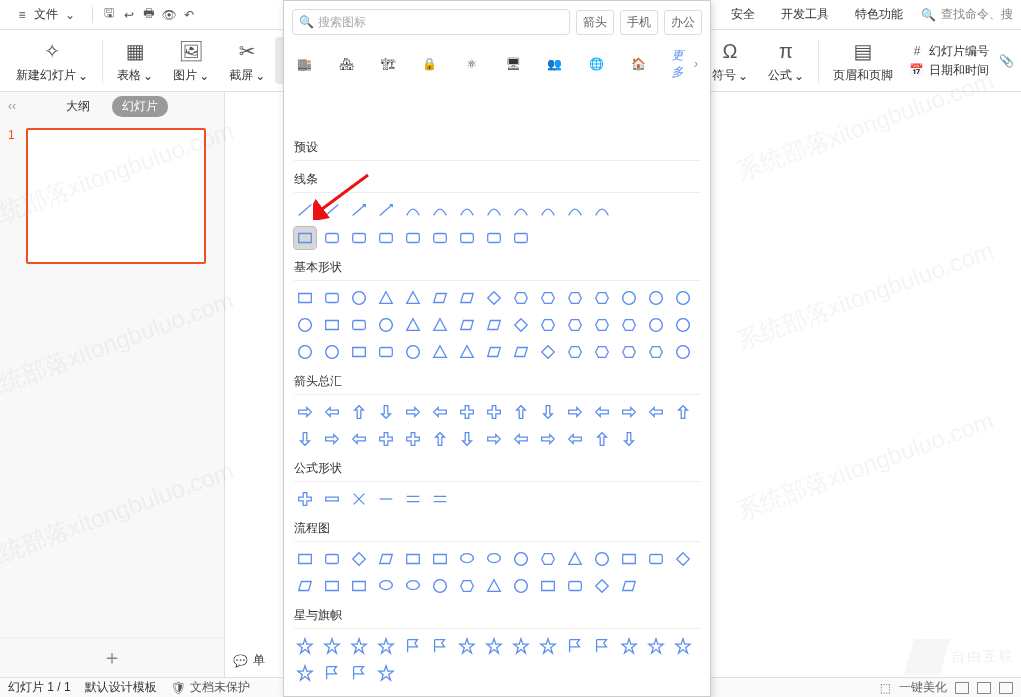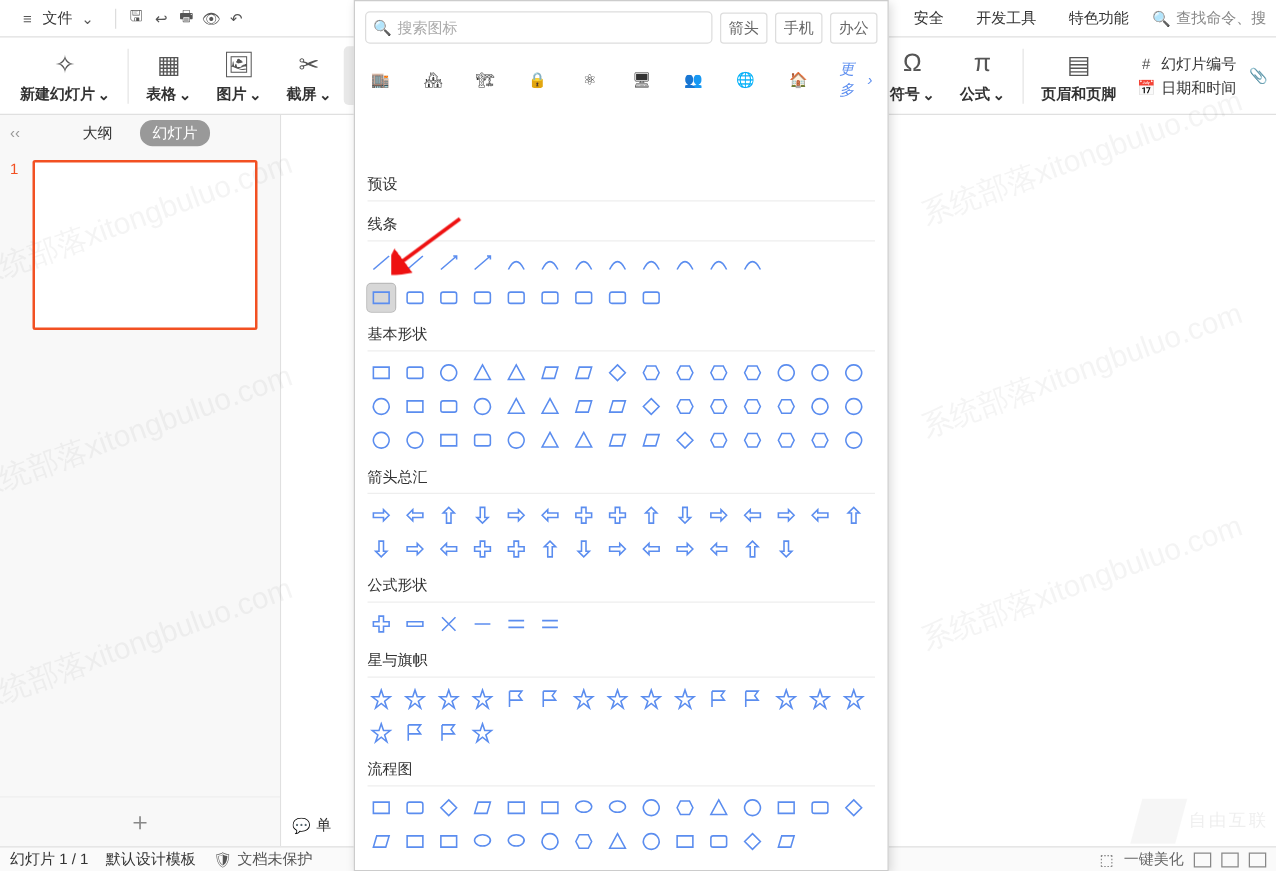--- a/index.html
+++ b/index.html
@@ -12,21 +12,21 @@
 .ic { width:16px; height:16px; display:inline-flex; align-items:center; justify-content:center; color:#555; }
 .vsep { width:1px; height:16px; background:#ddd; margin:0 4px; }
 .topbar .right { margin-left:auto; display:flex; align-items:center; gap:10px;text-align:right; }
 .tab { padding:4px 8px; cursor:pointer; }
 .search-cmd { display:flex; align-items:center; gap:4px; color:#888; }
 
 
 .ribbon { height:62px; display:flex; align-items:center; padding:0 6px; border-bottom:1px solid #e0e0e0; }
 .rgrp { display:flex; flex-direction:column; align-items:center; justify-content:center; padding:0 10px; gap:2px; position:relative; }
 .rgrp .ri { width:28px; height:28px; display:inline-flex; align-items:center; justify-content:center; font-size:20px; color:#555; }
-.rgrp .lbl { font-size:12px; color:#333; display:flex; align-items:center; gap:2px;font-weight:bold; }
+.rgrp .lbl { font-size:12px; color:#333; display:flex; align-items:center; gap:2px; }
 .rgrp.sel { background:#e8e8e8; border-radius:4px; }
 .rsep { width:1px; height:44px; background:#e5e5e5; margin:0 4px; }
 .ribbon .spacer { flex:1; }
 .ribbon-mini { display:flex; flex-direction:column; gap:2px; padding:0 6px; font-size:12px; }
 .ribbon-mini .row { display:flex; align-items:center; gap:4px; }
 
 
 .workspace { position:absolute; top:92px; left:0; right:0; bottom:20px; display:flex; }
 .outline { width:225px; border-right:1px solid #e0e0e0; background:#f8f8f8; display:flex; flex-direction:column; position:relative; }
 .outline-h { height:28px; display:flex; align-items:center; justify-content:center; gap:12px; }
@@ -739,20 +739,166 @@
           </span>
           <span class="shape">
             <svg viewBox="0 0 20 20">
               <path class="shape-st" d="M3,7 H17 M3,13 H17"></path>
             </svg>
           </span>
         </div>
     </div>
 
     <div class="sect">
+      <div class="sect-h">流程图</div>
+      <div class="grid" id="g-flow">
+          <span class="shape">
+            <svg viewBox="0 0 20 20">
+              <path class="shape-st" d="M3,5 H17 V15 H3 Z"></path>
+            </svg>
+          </span>
+          <span class="shape">
+            <svg viewBox="0 0 20 20">
+              <path class="shape-st" d="M5,5 H15 Q17,5 17,7 V13 Q17,15 15,15 H5 Q3,15 3,13 V7 Q3,5 5,5 Z"></path>
+            </svg>
+          </span>
+          <span class="shape">
+            <svg viewBox="0 0 20 20">
+              <path class="shape-st" d="M10,3 L17,10 L10,17 L3,10 Z"></path>
+            </svg>
+          </span>
+          <span class="shape">
+            <svg viewBox="0 0 20 20">
+              <path class="shape-st" d="M6,5 H17 L14,15 H3 Z"></path>
+            </svg>
+          </span>
+          <span class="shape">
+            <svg viewBox="0 0 20 20">
+              <path class="shape-st" d="M3,5 H17 V15 H3 Z"></path>
+            </svg>
+          </span>
+          <span class="shape">
+            <svg viewBox="0 0 20 20">
+              <path class="shape-st" d="M3,5 H17 V15 H3 Z"></path>
+            </svg>
+          </span>
+          <span class="shape">
+            <svg viewBox="0 0 20 20">
+              <path class="shape-st" d="M10,4 A7,5 0 1,0 10.01,4 Z"></path>
+            </svg>
+          </span>
+          <span class="shape">
+            <svg viewBox="0 0 20 20">
+              <path class="shape-st" d="M10,4 A7,5 0 1,0 10.01,4 Z"></path>
+            </svg>
+          </span>
+          <span class="shape">
+            <svg viewBox="0 0 20 20">
+              <path class="shape-st" d="M10,3 A7,7 0 1,0 10.01,3 Z"></path>
+            </svg>
+          </span>
+          <span class="shape">
+            <svg viewBox="0 0 20 20">
+              <path class="shape-st" d="M6,4 H14 L17,10 L14,16 H6 L3,10 Z"></path>
+            </svg>
+          </span>
+          <span class="shape">
+            <svg viewBox="0 0 20 20">
+              <path class="shape-st" d="M10,3 L17,16 H3 Z"></path>
+            </svg>
+          </span>
+          <span class="shape">
+            <svg viewBox="0 0 20 20">
+              <path class="shape-st" d="M10,3 A7,7 0 1,0 10.01,3 Z"></path>
+            </svg>
+          </span>
+          <span class="shape">
+            <svg viewBox="0 0 20 20">
+              <path class="shape-st" d="M3,5 H17 V15 H3 Z"></path>
+            </svg>
+          </span>
+          <span class="shape">
+            <svg viewBox="0 0 20 20">
+              <path class="shape-st" d="M5,5 H15 Q17,5 17,7 V13 Q17,15 15,15 H5 Q3,15 3,13 V7 Q3,5 5,5 Z"></path>
+            </svg>
+          </span>
+          <span class="shape">
+            <svg viewBox="0 0 20 20">
+              <path class="shape-st" d="M10,3 L17,10 L10,17 L3,10 Z"></path>
+            </svg>
+          </span>
+          <span class="shape">
+            <svg viewBox="0 0 20 20">
+              <path class="shape-st" d="M6,5 H17 L14,15 H3 Z"></path>
+            </svg>
+          </span>
+          <span class="shape">
+            <svg viewBox="0 0 20 20">
+              <path class="shape-st" d="M3,5 H17 V15 H3 Z"></path>
+            </svg>
+          </span>
+          <span class="shape">
+            <svg viewBox="0 0 20 20">
+              <path class="shape-st" d="M3,5 H17 V15 H3 Z"></path>
+            </svg>
+          </span>
+          <span class="shape">
+            <svg viewBox="0 0 20 20">
+              <path class="shape-st" d="M10,4 A7,5 0 1,0 10.01,4 Z"></path>
+            </svg>
+          </span>
+          <span class="shape">
+            <svg viewBox="0 0 20 20">
+              <path class="shape-st" d="M10,4 A7,5 0 1,0 10.01,4 Z"></path>
+            </svg>
+          </span>
+          <span class="shape">
+            <svg viewBox="0 0 20 20">
+              <path class="shape-st" d="M10,3 A7,7 0 1,0 10.01,3 Z"></path>
+            </svg>
+          </span>
+          <span class="shape">
+            <svg viewBox="0 0 20 20">
+              <path class="shape-st" d="M6,4 H14 L17,10 L14,16 H6 L3,10 Z"></path>
+            </svg>
+          </span>
+          <span class="shape">
+            <svg viewBox="0 0 20 20">
+              <path class="shape-st" d="M10,3 L17,16 H3 Z"></path>
+            </svg>
+          </span>
+          <span class="shape">
+            <svg viewBox="0 0 20 20">
+              <path class="shape-st" d="M10,3 A7,7 0 1,0 10.01,3 Z"></path>
+            </svg>
+          </span>
+          <span class="shape">
+            <svg viewBox="0 0 20 20">
+              <path class="shape-st" d="M3,5 H17 V15 H3 Z"></path>
+            </svg>
+          </span>
+          <span class="shape">
+            <svg viewBox="0 0 20 20">
+              <path class="shape-st" d="M5,5 H15 Q17,5 17,7 V13 Q17,15 15,15 H5 Q3,15 3,13 V7 Q3,5 5,5 Z"></path>
+            </svg>
+          </span>
+          <span class="shape">
+            <svg viewBox="0 0 20 20">
+              <path class="shape-st" d="M10,3 L17,10 L10,17 L3,10 Z"></path>
+            </svg>
+          </span>
+          <span class="shape">
+            <svg viewBox="0 0 20 20">
+              <path class="shape-st" d="M6,5 H17 L14,15 H3 Z"></path>
+            </svg>
+          </span>
+        </div>
+    </div>
+
+    <div class="sect">
       <div class="sect-h">星与旗帜</div>
       <div class="grid" id="g-stars">
           <span class="shape">
             <svg viewBox="0 0 20 20">
               <path class="shape-st" d="M10,2 L12,8 L18,8 L13,12 L15,18 L10,14 L5,18 L7,12 L2,8 L8,8 Z"></path>
             </svg>
           </span>
           <span class="shape">
             <svg viewBox="0 0 20 20">
               <path class="shape-st" d="M10,2 L12,8 L18,8 L13,12 L15,18 L10,14 L5,18 L7,12 L2,8 L8,8 Z"></path>
@@ -834,166 +980,20 @@
             </svg>
           </span>
           <span class="shape">
             <svg viewBox="0 0 20 20">
               <path class="shape-st" d="M4,3 V17 M4,3 H15 L12,7 L15,11 H4"></path>
             </svg>
           </span>
           <span class="shape">
             <svg viewBox="0 0 20 20">
               <path class="shape-st" d="M10,2 L12,8 L18,8 L13,12 L15,18 L10,14 L5,18 L7,12 L2,8 L8,8 Z"></path>
-            </svg>
-          </span>
-        </div>
-    </div>
-
-    <div class="sect">
-      <div class="sect-h">流程图</div>
-      <div class="grid" id="g-flow">
-          <span class="shape">
-            <svg viewBox="0 0 20 20">
-              <path class="shape-st" d="M3,5 H17 V15 H3 Z"></path>
-            </svg>
-          </span>
-          <span class="shape">
-            <svg viewBox="0 0 20 20">
-              <path class="shape-st" d="M5,5 H15 Q17,5 17,7 V13 Q17,15 15,15 H5 Q3,15 3,13 V7 Q3,5 5,5 Z"></path>
-            </svg>
-          </span>
-          <span class="shape">
-            <svg viewBox="0 0 20 20">
-              <path class="shape-st" d="M10,3 L17,10 L10,17 L3,10 Z"></path>
-            </svg>
-          </span>
-          <span class="shape">
-            <svg viewBox="0 0 20 20">
-              <path class="shape-st" d="M6,5 H17 L14,15 H3 Z"></path>
-            </svg>
-          </span>
-          <span class="shape">
-            <svg viewBox="0 0 20 20">
-              <path class="shape-st" d="M3,5 H17 V15 H3 Z"></path>
-            </svg>
-          </span>
-          <span class="shape">
-            <svg viewBox="0 0 20 20">
-              <path class="shape-st" d="M3,5 H17 V15 H3 Z"></path>
-            </svg>
-          </span>
-          <span class="shape">
-            <svg viewBox="0 0 20 20">
-              <path class="shape-st" d="M10,4 A7,5 0 1,0 10.01,4 Z"></path>
-            </svg>
-          </span>
-          <span class="shape">
-            <svg viewBox="0 0 20 20">
-              <path class="shape-st" d="M10,4 A7,5 0 1,0 10.01,4 Z"></path>
-            </svg>
-          </span>
-          <span class="shape">
-            <svg viewBox="0 0 20 20">
-              <path class="shape-st" d="M10,3 A7,7 0 1,0 10.01,3 Z"></path>
-            </svg>
-          </span>
-          <span class="shape">
-            <svg viewBox="0 0 20 20">
-              <path class="shape-st" d="M6,4 H14 L17,10 L14,16 H6 L3,10 Z"></path>
-            </svg>
-          </span>
-          <span class="shape">
-            <svg viewBox="0 0 20 20">
-              <path class="shape-st" d="M10,3 L17,16 H3 Z"></path>
-            </svg>
-          </span>
-          <span class="shape">
-            <svg viewBox="0 0 20 20">
-              <path class="shape-st" d="M10,3 A7,7 0 1,0 10.01,3 Z"></path>
-            </svg>
-          </span>
-          <span class="shape">
-            <svg viewBox="0 0 20 20">
-              <path class="shape-st" d="M3,5 H17 V15 H3 Z"></path>
-            </svg>
-          </span>
-          <span class="shape">
-            <svg viewBox="0 0 20 20">
-              <path class="shape-st" d="M5,5 H15 Q17,5 17,7 V13 Q17,15 15,15 H5 Q3,15 3,13 V7 Q3,5 5,5 Z"></path>
-            </svg>
-          </span>
-          <span class="shape">
-            <svg viewBox="0 0 20 20">
-              <path class="shape-st" d="M10,3 L17,10 L10,17 L3,10 Z"></path>
-            </svg>
-          </span>
-          <span class="shape">
-            <svg viewBox="0 0 20 20">
-              <path class="shape-st" d="M6,5 H17 L14,15 H3 Z"></path>
-            </svg>
-          </span>
-          <span class="shape">
-            <svg viewBox="0 0 20 20">
-              <path class="shape-st" d="M3,5 H17 V15 H3 Z"></path>
-            </svg>
-          </span>
-          <span class="shape">
-            <svg viewBox="0 0 20 20">
-              <path class="shape-st" d="M3,5 H17 V15 H3 Z"></path>
-            </svg>
-          </span>
-          <span class="shape">
-            <svg viewBox="0 0 20 20">
-              <path class="shape-st" d="M10,4 A7,5 0 1,0 10.01,4 Z"></path>
-            </svg>
-          </span>
-          <span class="shape">
-            <svg viewBox="0 0 20 20">
-              <path class="shape-st" d="M10,4 A7,5 0 1,0 10.01,4 Z"></path>
-            </svg>
-          </span>
-          <span class="shape">
-            <svg viewBox="0 0 20 20">
-              <path class="shape-st" d="M10,3 A7,7 0 1,0 10.01,3 Z"></path>
-            </svg>
-          </span>
-          <span class="shape">
-            <svg viewBox="0 0 20 20">
-              <path class="shape-st" d="M6,4 H14 L17,10 L14,16 H6 L3,10 Z"></path>
-            </svg>
-          </span>
-          <span class="shape">
-            <svg viewBox="0 0 20 20">
-              <path class="shape-st" d="M10,3 L17,16 H3 Z"></path>
-            </svg>
-          </span>
-          <span class="shape">
-            <svg viewBox="0 0 20 20">
-              <path class="shape-st" d="M10,3 A7,7 0 1,0 10.01,3 Z"></path>
-            </svg>
-          </span>
-          <span class="shape">
-            <svg viewBox="0 0 20 20">
-              <path class="shape-st" d="M3,5 H17 V15 H3 Z"></path>
-            </svg>
-          </span>
-          <span class="shape">
-            <svg viewBox="0 0 20 20">
-              <path class="shape-st" d="M5,5 H15 Q17,5 17,7 V13 Q17,15 15,15 H5 Q3,15 3,13 V7 Q3,5 5,5 Z"></path>
-            </svg>
-          </span>
-          <span class="shape">
-            <svg viewBox="0 0 20 20">
-              <path class="shape-st" d="M10,3 L17,10 L10,17 L3,10 Z"></path>
-            </svg>
-          </span>
-          <span class="shape">
-            <svg viewBox="0 0 20 20">
-              <path class="shape-st" d="M6,5 H17 L14,15 H3 Z"></path>
             </svg>
           </span>
         </div>
     </div>
 
     <div class="sect">
       <div class="sect-h">标注</div>
 
     </div>
 

